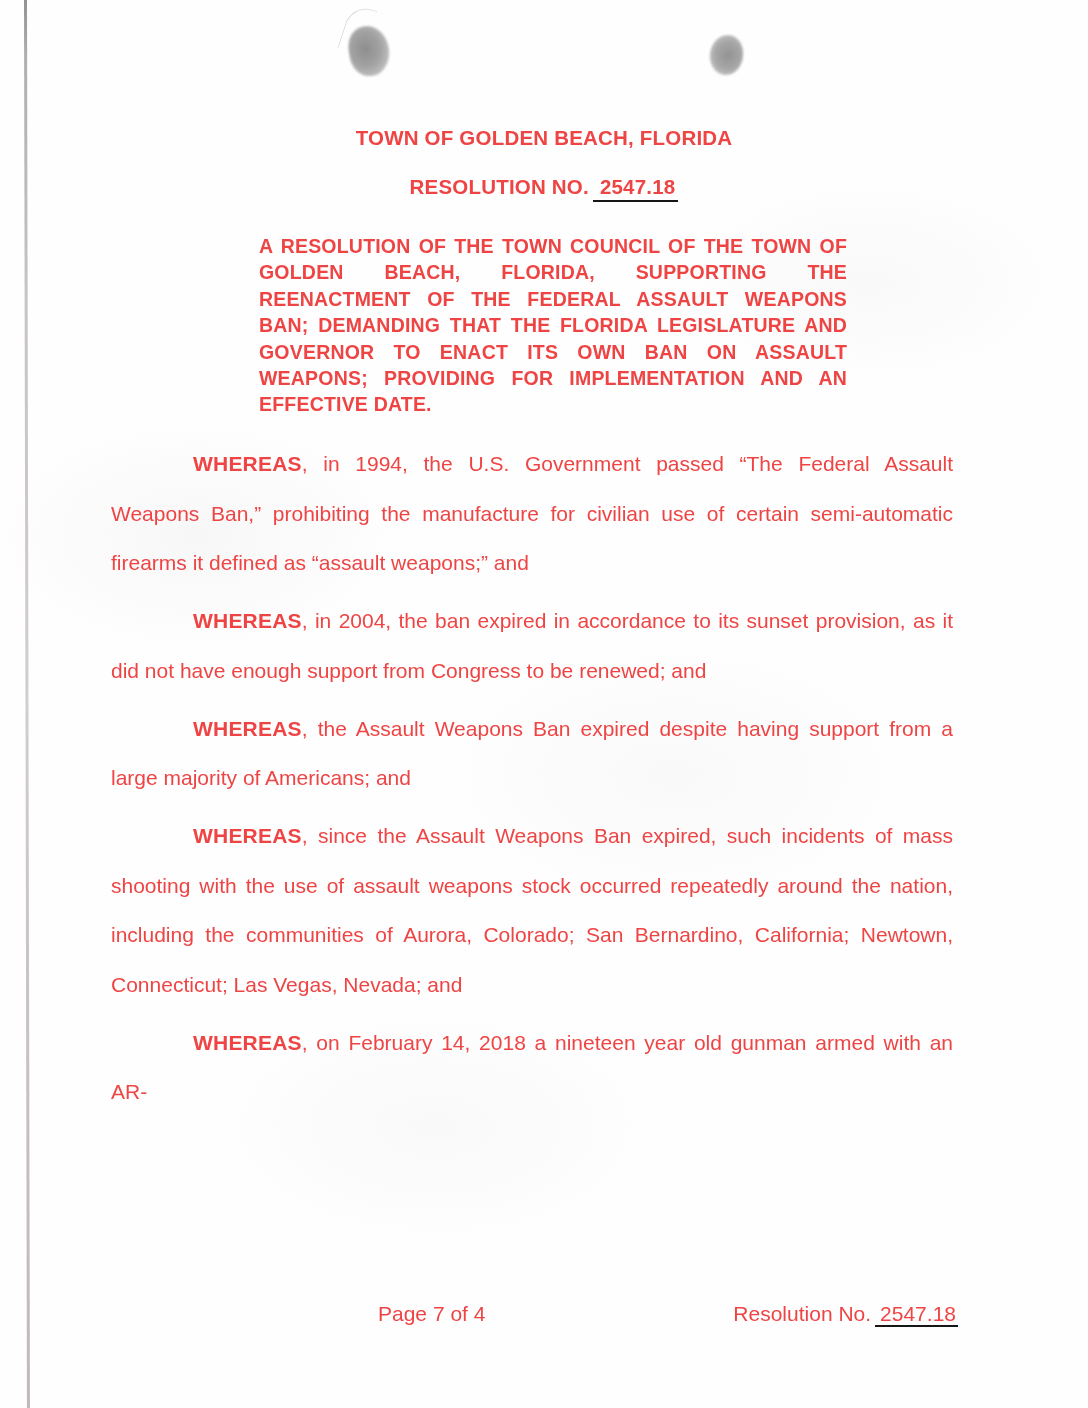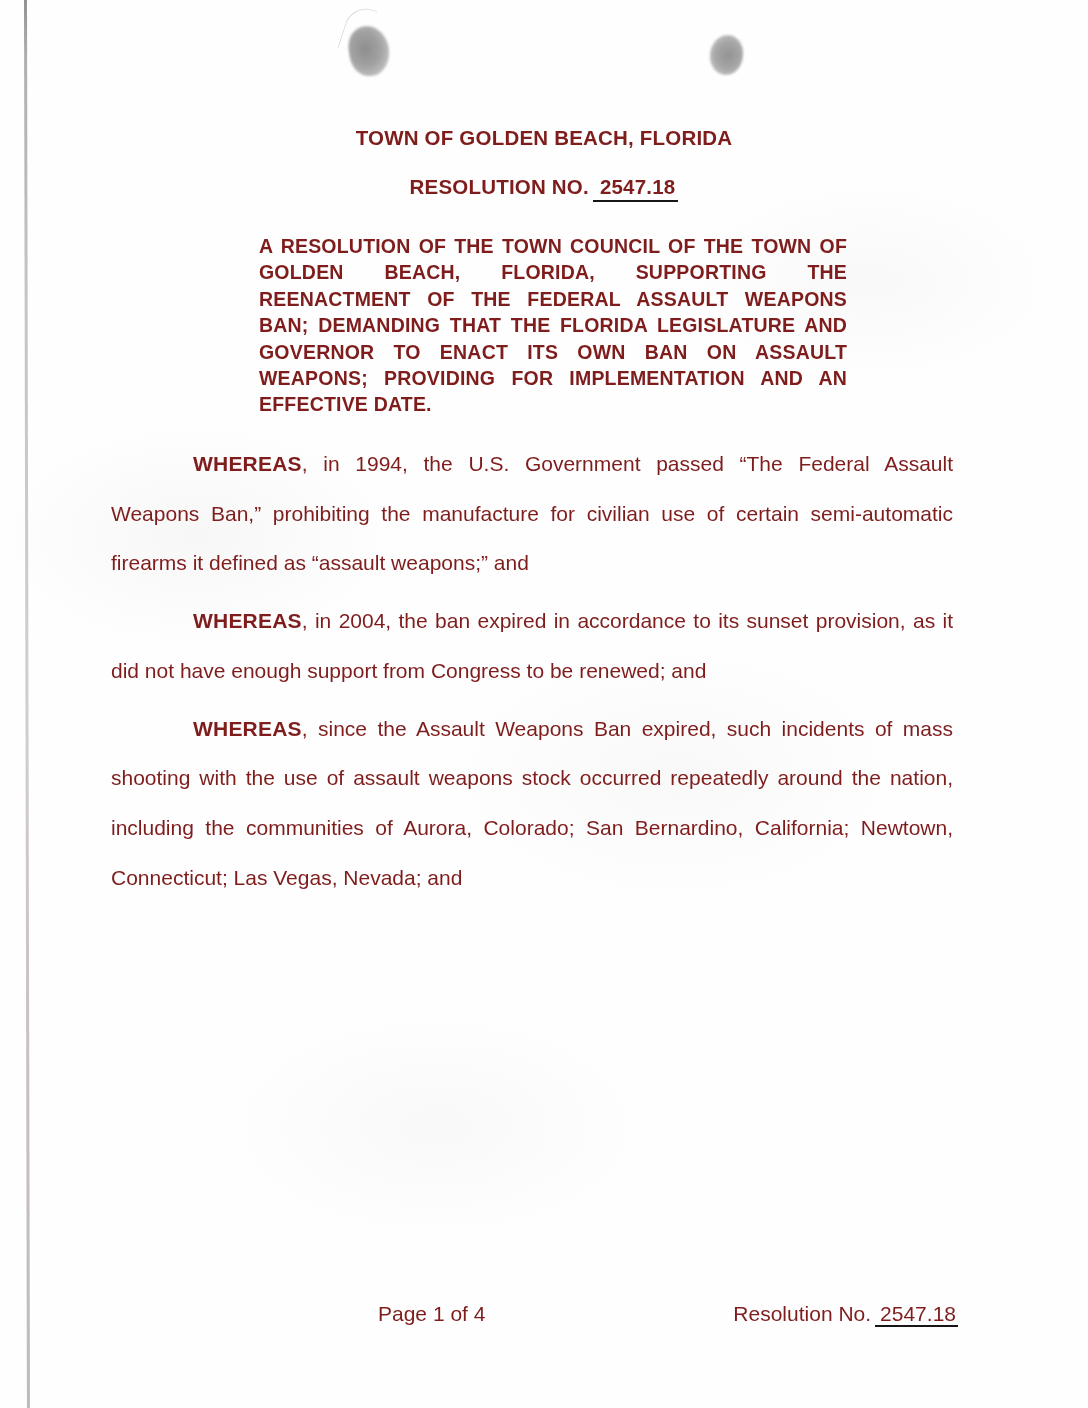--- a/index.html
+++ b/index.html
@@ -1,21 +1,21 @@
 <!DOCTYPE html>
 <html><head>
 <meta charset="utf-8">
 <style>
   html,body{margin:0;padding:0;background:#ffffff;}
   .page{
     position:relative;
     width:1088px;height:1408px;
     background:#fefefe;
     font-family:"Liberation Sans", sans-serif;
-    color:#7f1d1d;
+    color:#ef4444;
     overflow:hidden;
   }
   
   .page::before{
     content:"";position:absolute;inset:0;pointer-events:none;
     background:
       radial-gradient(280px 160px at 18% 38%, rgba(120,115,110,0.05), transparent 70%),
       radial-gradient(320px 180px at 62% 55%, rgba(120,115,110,0.04), transparent 70%),
       radial-gradient(260px 140px at 80% 20%, rgba(120,115,110,0.04), transparent 70%),
       radial-gradient(300px 160px at 40% 80%, rgba(120,115,110,0.04), transparent 70%);
@@ -95,23 +95,25 @@
 
   <div class="res-line">
     <span>RESOLUTION NO.</span><span class="u">2547.18</span>
   </div>
 
   <p class="heading">A RESOLUTION OF THE TOWN COUNCIL OF THE TOWN OF GOLDEN BEACH, FLORIDA, SUPPORTING THE REENACTMENT OF THE FEDERAL ASSAULT WEAPONS BAN; DEMANDING THAT THE FLORIDA LEGISLATURE AND GOVERNOR TO ENACT ITS OWN BAN ON ASSAULT WEAPONS; PROVIDING FOR IMPLEMENTATION AND AN EFFECTIVE DATE.</p>
 
   <main class="body-block">
       <p><b>WHEREAS</b><span>, in 1994, the U.S. Government passed “The Federal Assault Weapons Ban,” prohibiting the manufacture for civilian use of certain semi-automatic firearms it defined as “assault weapons;” and</span></p>
       <p><b>WHEREAS</b><span>, in 2004, the ban expired in accordance to its sunset provision, as it did not have enough support from Congress to be renewed; and</span></p>
+      <p><b>WHEREAS</b><span>, the Assault Weapons Ban expired despite having support from a large majority of Americans; and</span></p>
       <p><b>WHEREAS</b><span>, since the Assault Weapons Ban expired, such incidents of mass shooting with the use of assault weapons stock occurred repeatedly around the nation, including the communities of Aurora, Colorado; San Bernardino, California; Newtown, Connecticut; Las Vegas, Nevada; and</span></p>
+      <p><b>WHEREAS</b><span>, on February 14, 2018 a nineteen year old gunman armed with an AR-</span></p>
     </main>
 
   <div class="footer">
-    <span class="page-num">Page 1 of 4</span>
+    <span class="page-num">Page 7 of 4</span>
     <span class="fres">
       <span>Resolution No.</span><span class="u">2547.18</span>
     </span>
   </div>
 
 </div>
 
 </body></html>

